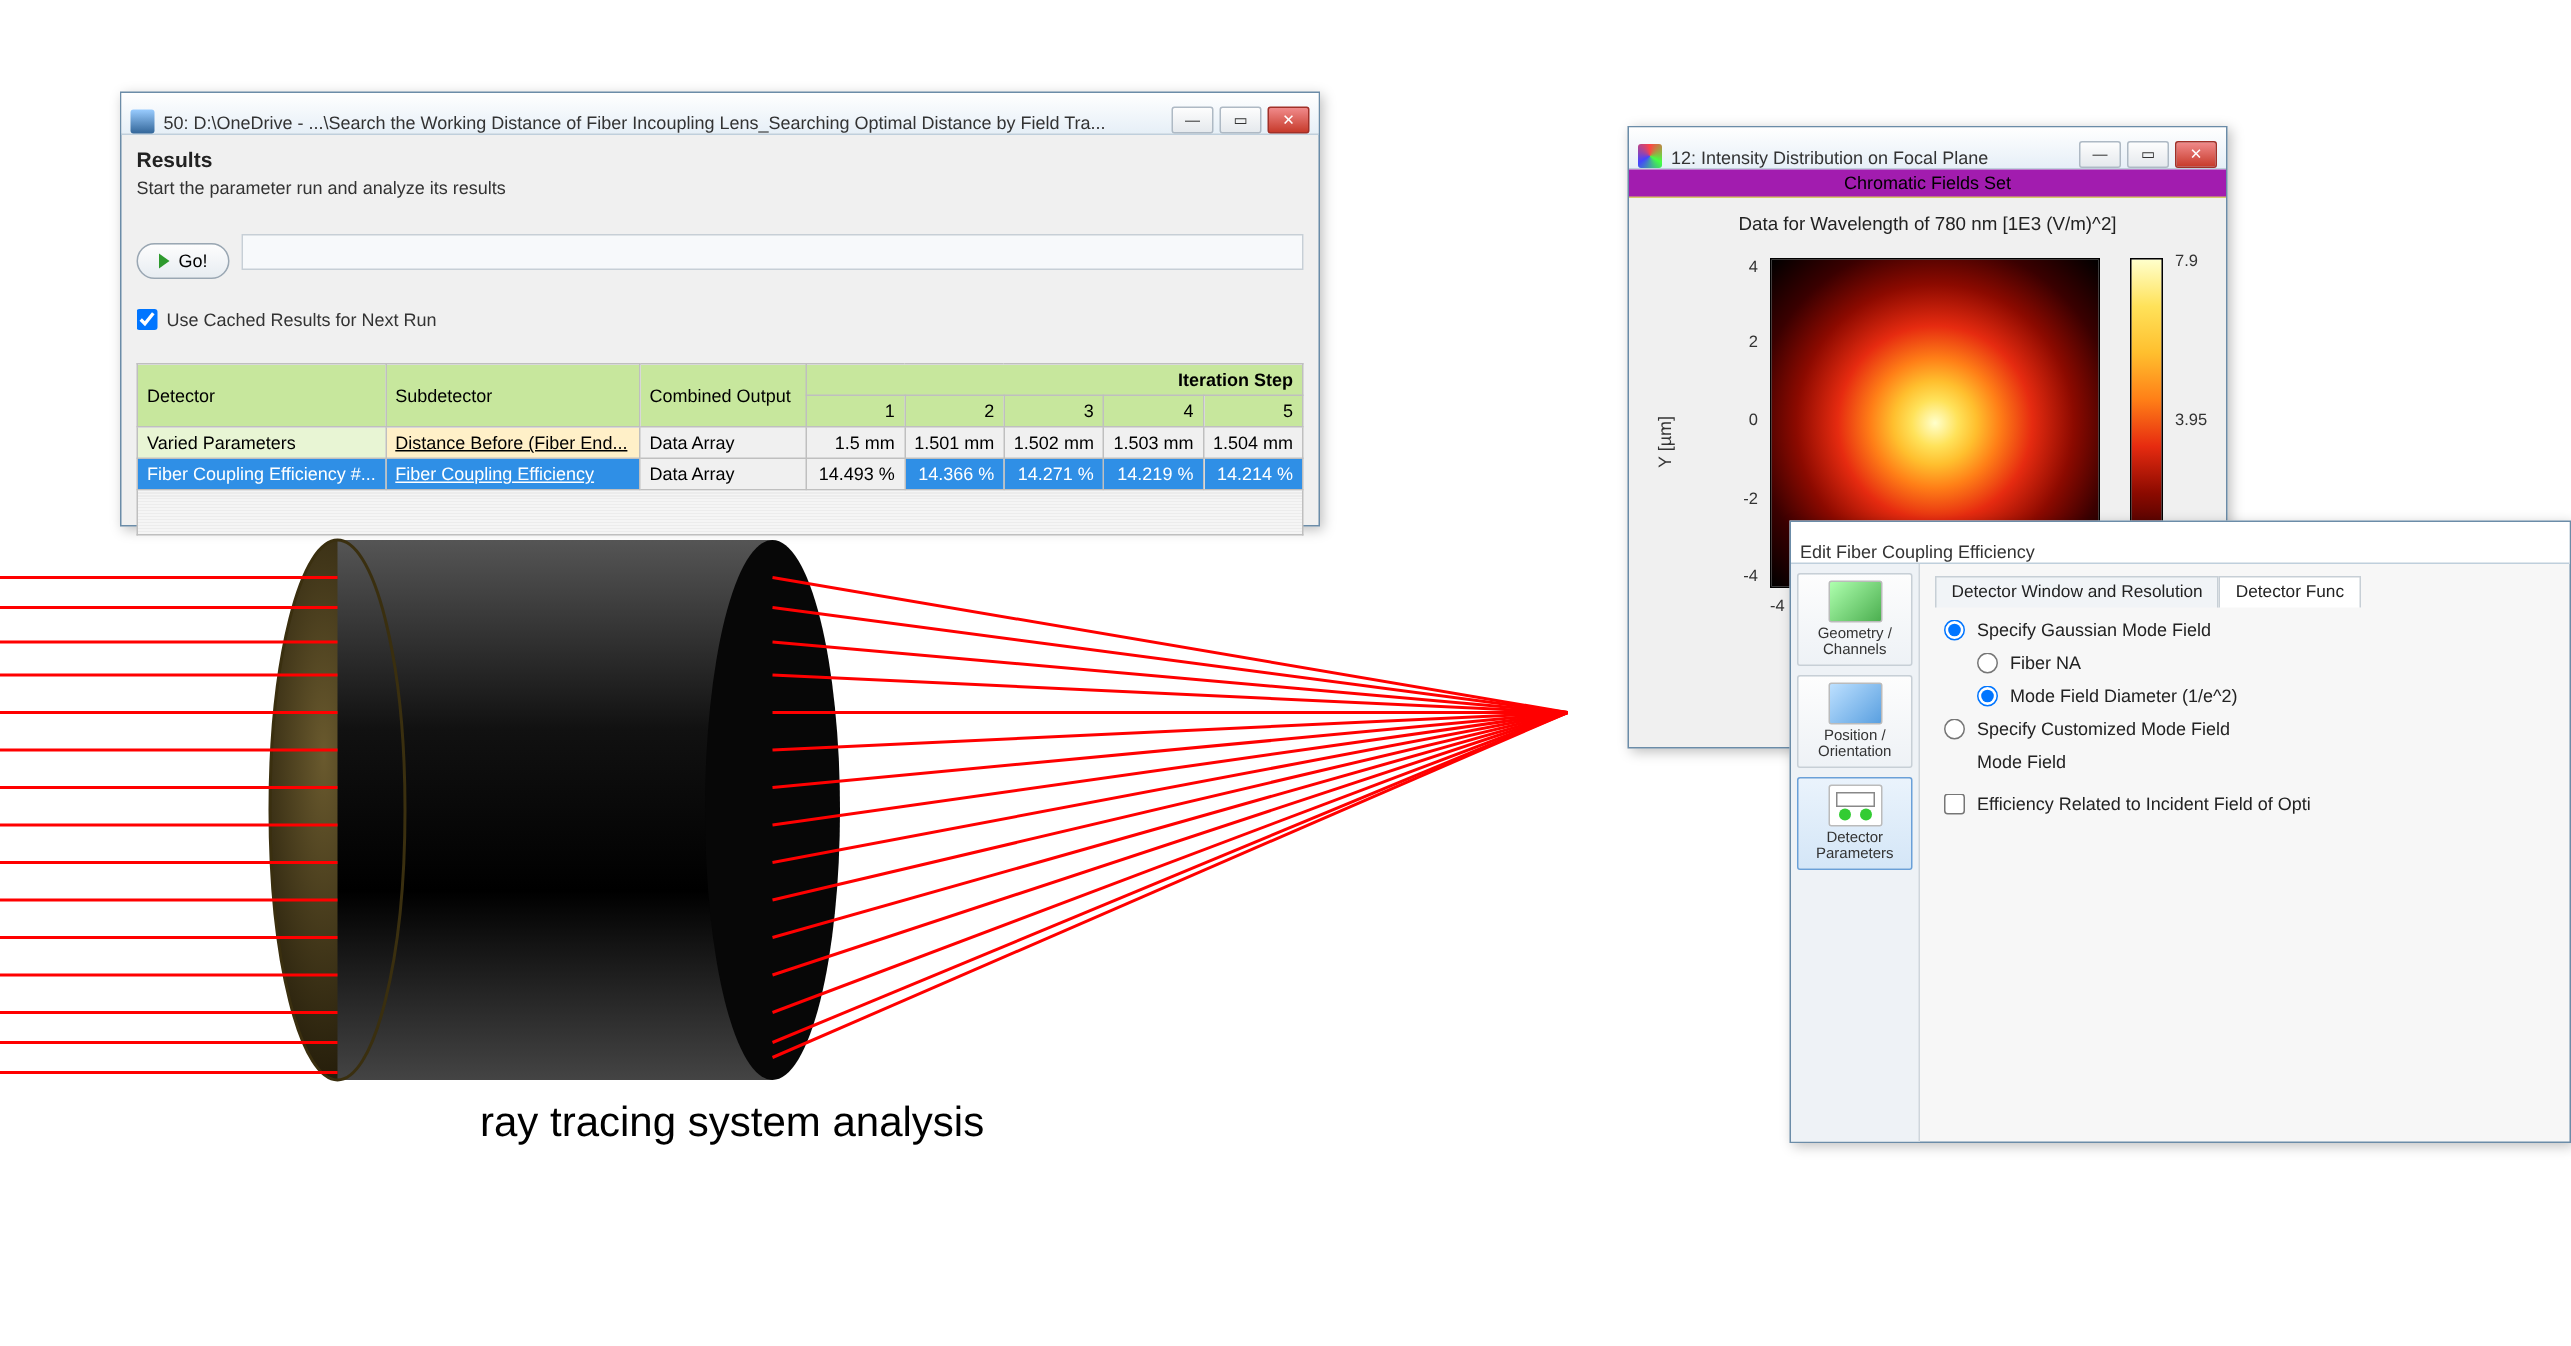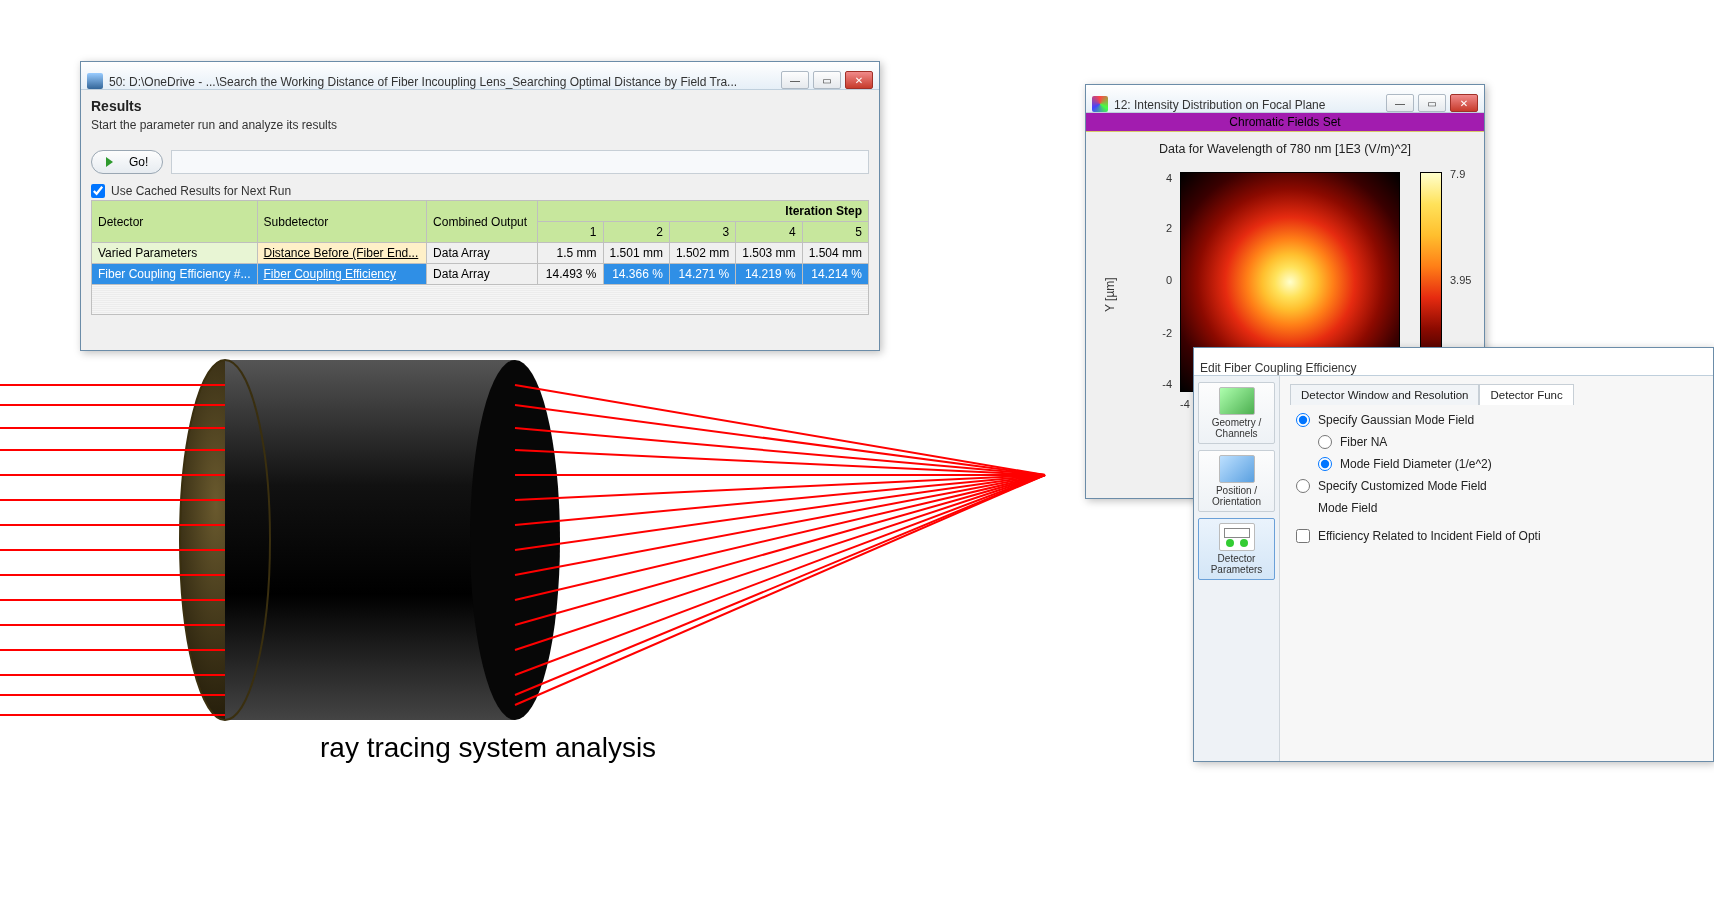--- a/index.html
+++ b/index.html
@@ -35,28 +35,28 @@
 
   
   #win50 { left: 80px; top: 61px; width: 800px; height: 290px; }
   #win50 .body { padding: 8px 10px; }
   .h-results { font-size: 14px; font-weight: bold; color:#222; }
   .sub-results { font-size: 12px; color:#333; margin-top: 4px; }
   .go-row { display:flex; align-items:center; margin-top: 18px; gap:8px; }
   .btn {
     border:1px solid #9aa7b3; background:linear-gradient(#fdfdfd,#e7ecf1);
     padding: 4px 14px; font-size:12px; border-radius:12px; cursor:pointer;
-    display:inline-flex;align-items:center;gap:16px;
+    display:inline-flex;align-items:center;gap:6px;margin-top:12px;
   }
   .go-tri { width:0;height:0;border-left:7px solid #2e9a2e;border-top:5px solid transparent;border-bottom:5px solid transparent; }
   .longbar { flex:1; height:24px; border:1px solid #c7cfd6; background:#f7f9fb; }
-  .chk-row { display:flex;align-items:center;gap:6px;font-size:12px;color:#333;margin-top:10px; }
+  .chk-row { display:flex;align-items:center;gap:6px;font-size:12px;color:#333;margin-top:20px; }
   input[type=checkbox]{width:14px;height:14px;}
 
-  table.results { width:100%; border-collapse:collapse; margin-top:2px; font-size:12px; }
+  table.results { width:100%; border-collapse:collapse; margin-top:22px; font-size:12px; }
   table.results th, table.results td { border:1px solid #bfbfbf; padding:3px 6px; text-align:left; white-space:nowrap; overflow:hidden; }
   table.results thead th { background:#c7e79d; font-weight:normal; }
   table.results thead th.itstep { text-align:right; font-weight:bold; }
   table.results tbody td.lab { background:#e8f5d4; }
   table.results tbody td.sub { background:#fff0c8;text-decoration:underline; }
   table.results tbody td.num { text-align:right; }
   table.results tbody td.selcell { background:#2f8fe6; color:#fff; }
   table.results tbody tr.sel td.lab,
   table.results tbody tr.sel td.sub { background:#2f8fe6; color:#fff; }
   .gridtail { height:30px; background:repeating-linear-gradient(#f5f5f5,#f5f5f5 1px,#ececec 1px,#ececec 2px); border:1px solid #bfbfbf; border-top:none; }

